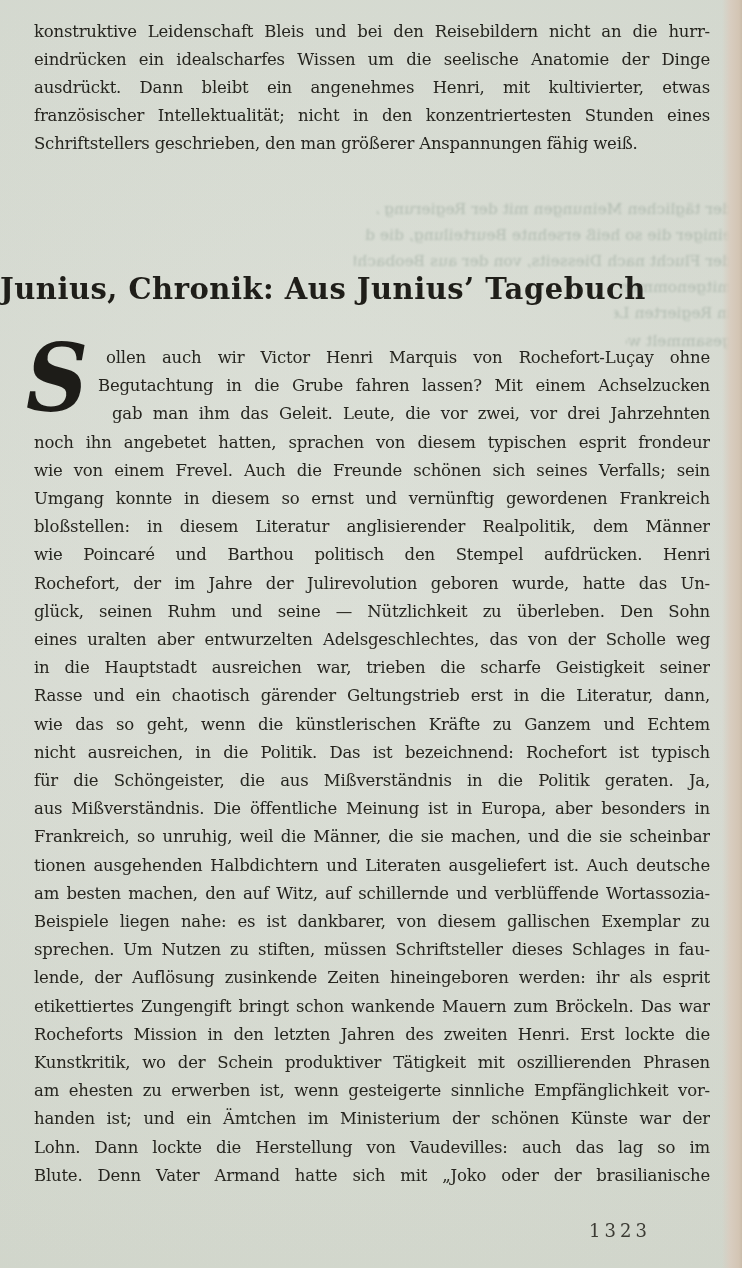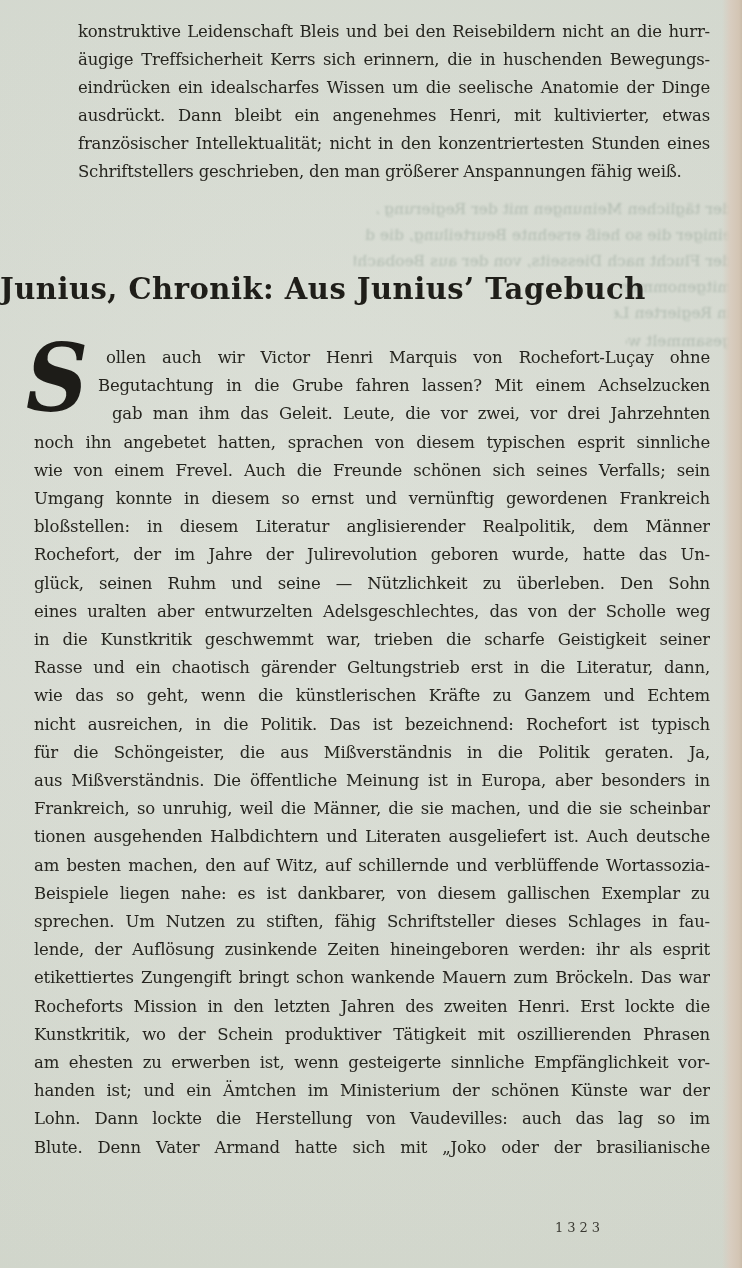--- a/index.html
+++ b/index.html
@@ -21,37 +21,37 @@
     background:linear-gradient(90deg, rgba(216,205,192,0) 0%, #d8cdc0 40%, #d3c5b4 85%, #c9bba9 100%);
   }
   .textcol{position:absolute;left:34px;width:676px;}
   .tline{
     font-size:16.5px;line-height:28.2px;letter-spacing:-0.2px;
     text-align:justify;text-align-last:justify;
     white-space:nowrap;overflow:hidden;
     color:#26251f;
   }
   .toppara{top:18px;}
-  .toppara .tline{line-height:28px;margin-left:44px;}
+  .toppara .tline{line-height:28px;}
   .tline.nojust{text-align-last:left;}
   .heading{
     position:absolute;left:0;top:272px;width:742px;
     text-align:left;font-weight:bold;font-size:29px;letter-spacing:0.5px;
     color:#1f1e19;
   }
   .article{top:344px;}
   .dropcap{
     position:absolute;left:26px;top:336px;
     font-size:86px;line-height:86px;font-style:italic;font-weight:bold;
     color:#1d1c18;
     transform:scaleY(1.08);
   }
   .pagenum{
     position:absolute;top:1220px;left:555px;width:130px;
-    text-align:left;font-size:13px;letter-spacing:4px;color:#3b3a33;
+    text-align:center;font-size:18px;letter-spacing:4px;color:#3b3a33;
   }
   
   .ghosts{position:absolute;inset:0;pointer-events:none;}
   .ghost-line{
     position:absolute;right:10px;
     font-size:15.5px;line-height:26px;
     color:#7e9184;opacity:0.42;
     transform:scaleX(-1);
     filter:blur(1.3px);
     text-align:left;white-space:nowrap;overflow:hidden;
@@ -66,53 +66,53 @@
       <div class="ghost-line" style="top: 196px; width: 355px;">der täglichen Meinungen mit der Regierung Abend</div>
       <div class="ghost-line" style="top: 222px; width: 368px;">einiger die so heiß ersehnte Beurteilung, die dem</div>
       <div class="ghost-line" style="top: 248px; width: 378px;">der Flucht nach Diesseits, von der aus Beobachtungen</div>
       <div class="ghost-line" style="top: 274px; width: 112px;">mitgenommen und</div>
       <div class="ghost-line" style="top: 300px; width: 118px;">in Regierten Leben, es wird durchweg</div>
       <div class="ghost-line" style="top: 328px; width: 106px;">gesammelt worden</div>
     </div>
 
   <div class="textcol toppara">
       <div class="tline">konstruktive Leidenschaft Bleis und bei den Reisebildern nicht an die hurr-</div>
-      <div class="tline">äugige Treffsicherheit Kerrs sich erinnern, die in huschenden Bewegungs-</div>
       <div class="tline">eindrücken ein idealscharfes Wissen um die seelische Anatomie der Dinge</div>
       <div class="tline">ausdrückt.  Dann bleibt ein angenehmes Henri, mit kultivierter, etwas</div>
       <div class="tline">französischer Intellektualität; nicht in den konzentriertesten Stunden eines</div>
       <div class="tline nojust">Schriftstellers geschrieben, den man größerer Anspannungen fähig weiß.</div>
     </div>
 
   <div class="heading">Junius, Chronik: Aus Junius’ Tagebuch</div>
 
   <div class="dropcap">S</div>
 
   <div class="textcol article">
       <div class="tline" style="padding-left: 72px;">ollen auch wir Victor Henri Marquis von Rochefort-Luçay ohne</div>
       <div class="tline" style="padding-left: 64px;">Begutachtung in die Grube fahren lassen?  Mit einem Achselzucken</div>
       <div class="tline" style="padding-left: 78px;">gab man ihm das Geleit.  Leute, die vor zwei, vor drei Jahrzehnten</div>
-      <div class="tline">noch ihn angebetet hatten, sprachen von diesem typischen esprit sinnliche</div>
+      <div class="tline">noch ihn angebetet hatten, sprachen von diesem typischen esprit frondeur</div>
       <div class="tline">wie von einem Frevel.  Auch die Freunde schönen sich seines Verfalls; sein</div>
       <div class="tline">Umgang konnte in diesem so ernst und vernünftig gewordenen Frankreich</div>
       <div class="tline">bloßstellen: in diesem Literatur anglisierender Realpolitik, dem Männer</div>
+      <div class="tline">wie Poincaré und Barthou politisch den Stempel aufdrücken.   Henri</div>
       <div class="tline">Rochefort, der im Jahre der Julirevolution geboren wurde, hatte das Un-</div>
       <div class="tline">glück, seinen Ruhm und seine — Nützlichkeit zu überleben.  Den Sohn</div>
       <div class="tline">eines uralten aber entwurzelten Adelsgeschlechtes, das von der Scholle weg</div>
-      <div class="tline">in die Kunstkritik geschwemmt war, trieben die scharfe Geistigkeit seiner</div>
+      <div class="tline">in die Hauptstadt ausreichen war, trieben die scharfe Geistigkeit seiner</div>
       <div class="tline">Rasse und ein chaotisch gärender Geltungstrieb erst in die Literatur, dann,</div>
       <div class="tline">wie das so geht, wenn die künstlerischen Kräfte zu Ganzem und Echtem</div>
       <div class="tline">nicht ausreichen, in die Politik.  Das ist bezeichnend: Rochefort ist typisch</div>
       <div class="tline">für die Schöngeister, die aus Mißverständnis in die Politik geraten.  Ja,</div>
       <div class="tline">aus Mißverständnis. Die öffentliche Meinung ist in Europa, aber besonders in</div>
       <div class="tline">Frankreich, so unruhig, weil die Männer, die sie machen, und die sie scheinbar</div>
       <div class="tline">tionen ausgehenden Halbdichtern und Literaten ausgeliefert ist.  Auch deutsche</div>
       <div class="tline">am besten machen, den auf Witz, auf schillernde und verblüffende Wortassozia-</div>
       <div class="tline">Beispiele liegen nahe: es ist dankbarer, von diesem gallischen Exemplar zu</div>
-      <div class="tline">sprechen. Um Nutzen zu stiften, fähig Schriftsteller dieses Schlages in fau-</div>
+      <div class="tline">sprechen. Um Nutzen zu stiften, müssen Schriftsteller dieses Schlages in fau-</div>
       <div class="tline">lende, der Auflösung zusinkende Zeiten hineingeboren werden: ihr als esprit</div>
       <div class="tline">etikettiertes Zungengift bringt schon wankende Mauern zum Bröckeln. Das war</div>
       <div class="tline">Rocheforts Mission in den letzten Jahren des zweiten Henri.  Erst lockte die</div>
       <div class="tline">Kunstkritik, wo der Schein produktiver Tätigkeit mit oszillierenden Phrasen</div>
       <div class="tline">am ehesten zu erwerben ist, wenn gesteigerte sinnliche Empfänglichkeit vor-</div>
       <div class="tline">handen ist; und ein Ämtchen im Ministerium der schönen Künste war der</div>
       <div class="tline">Lohn.  Dann lockte die Herstellung von Vaudevilles: auch das lag so im</div>
       <div class="tline">Blute.  Denn Vater Armand hatte sich mit „Joko oder der brasilianische</div>
     </div>
 

